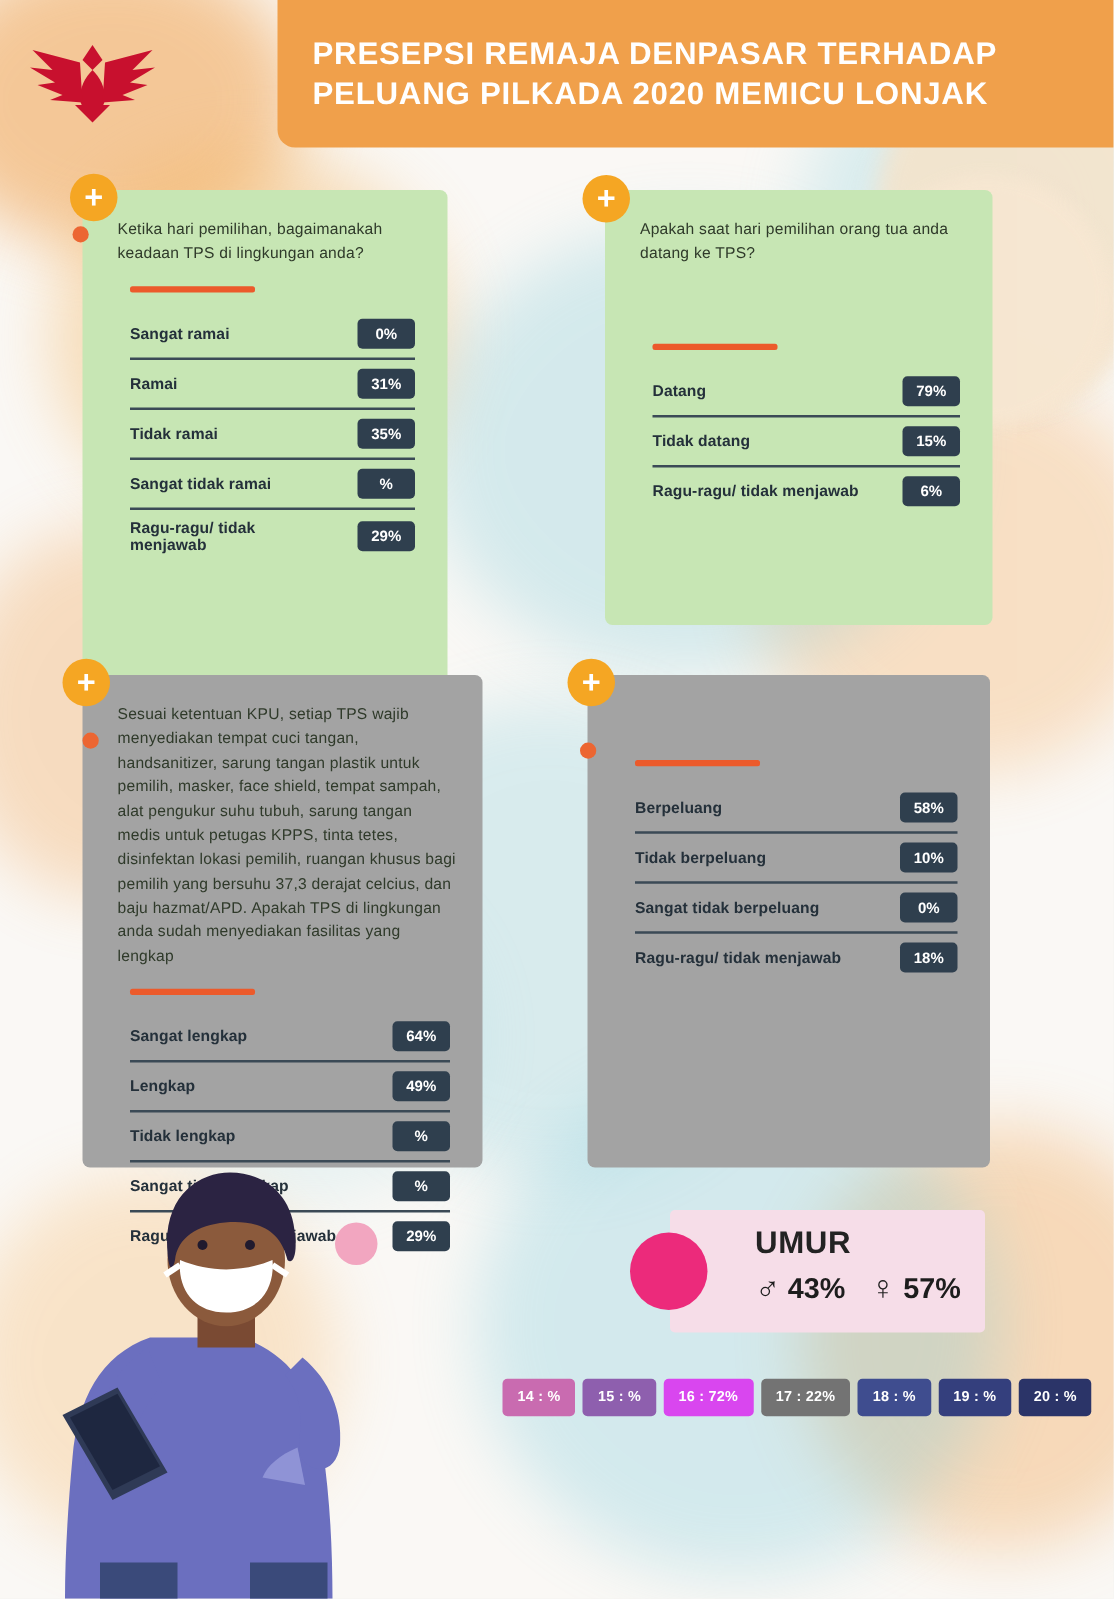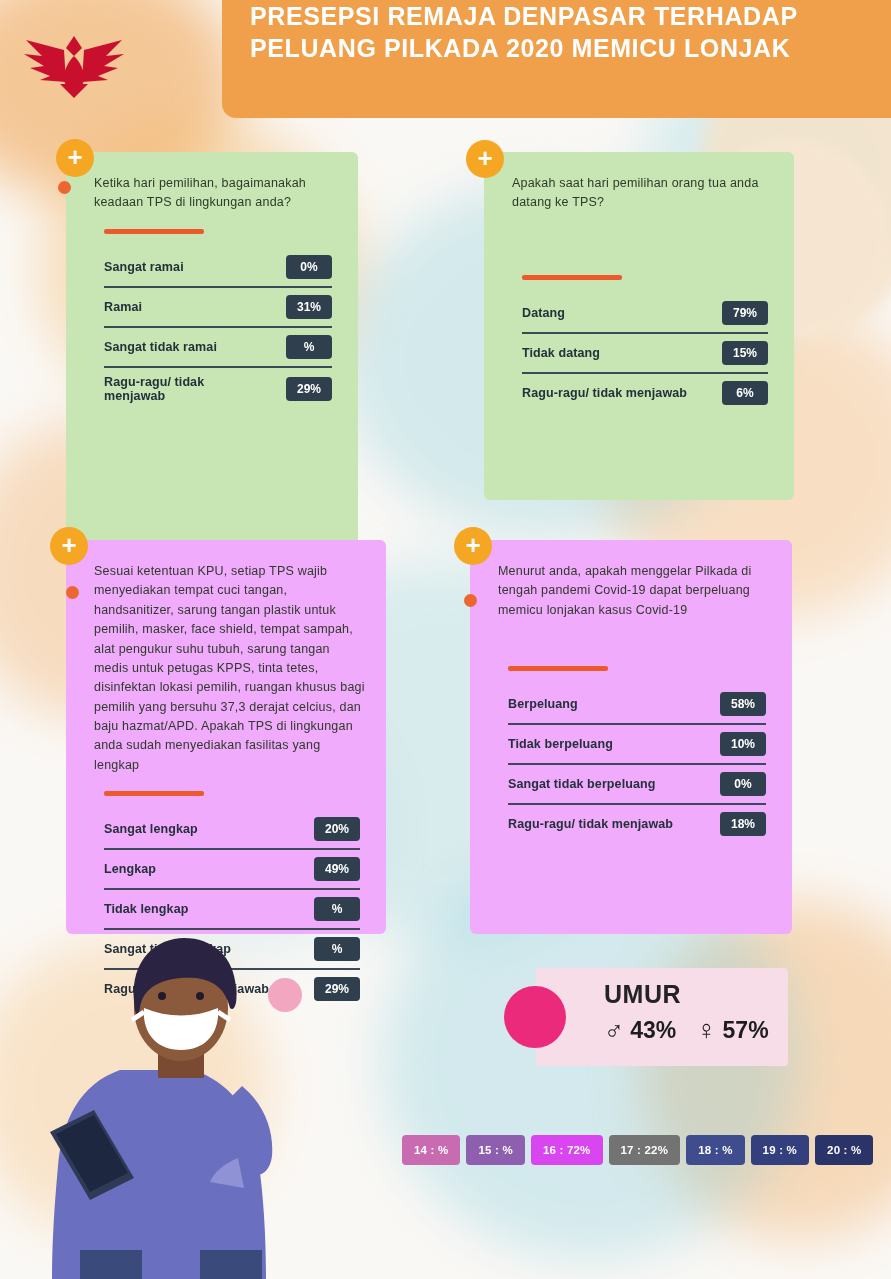--- a/index.html
+++ b/index.html
@@ -30,21 +30,21 @@
   .bg-b4 { left: 640px;  top: 40px;   width: 280px; height: 260px; background: #8fd2de; opacity: .30; }
   .bg-b5 { left: 120px;  top: 700px;  width: 260px; height: 260px; background: #9ad7e2; opacity: .20; }
   .bg-cream1 { left: 700px; top: 30px; width: 230px; height: 300px; background: #f6e3c9; opacity: .85; filter: blur(10px); }
   .bg-cream2 { left: 690px; top: 140px; width: 200px; height: 200px; background: #f7e7d2; opacity: .9; filter: blur(6px); }
 
   
   #header-band {
     position: absolute; left: 222px; top: 0; width: 669px; height: 118px;
     background: #f0a04b;
     border-bottom-left-radius: 14px;
-    display: flex; flex-direction: column; 
+    display: flex; flex-direction: column; justify-content: center;
     padding: 0 30px 0 28px;
   }
   #header-band .ttl {
     color: #ffffff;
     font-weight: bold;
     font-size: 25px;
     letter-spacing: .6px;
     line-height: 1.28;
     text-transform: uppercase;
   }
@@ -52,21 +52,21 @@
     position: absolute; left: 20px; top: 22px; width: 108px; height: 80px;
   }
 
   
   .card {
     position: absolute;
     border-radius: 6px;
     padding: 22px 20px 18px 28px;
   }
   .card.green { background: #c7e6b4; }
-  .card.lime  { background: #f0abfc; }
+  .card.lime  { background: #a3a3a3; }
 
   .plus {
     position: absolute;
     width: 38px; height: 38px; border-radius: 50%;
     background: #f5a623;
     color: #ffffff;
     font-size: 26px; font-weight: bold;
     line-height: 36px; text-align: center;
     z-index: 6;
   }
@@ -119,21 +119,21 @@
     background: #ec2a7b; z-index: 5;
   }
   #umur-title { font-size: 25px; font-weight: bold; color: #232323; letter-spacing: .5px; }
   #umur-vals { display: flex; align-items: center; gap: 20px; margin-top: 6px; }
   .gen { display: flex; align-items: center; gap: 6px; font-size: 23px; font-weight: bold; color: #1d1d1d; }
   .gen .sym { font-size: 27px; color: #1d1d1d; }
 
   
   #age-strip {
     position: absolute; left: 402px; top: 1103px;
-    display: flex; gap: 6px; margin-top: 32px;
+    display: flex; gap: 6px;
   }
   .chip {
     color: #ffffff; font-size: 11.5px; font-weight: bold;
     padding: 9px 12px; border-radius: 4px;
     min-width: 52px; text-align: center;
     letter-spacing: .2px;
   }
 
   
   #person { position: absolute; left: 20px; top: 920px; width: 330px; height: 360px; }
@@ -179,20 +179,24 @@
     <div class="rows">
       <div class="row">
         <span class="lbl">Sangat ramai</span>
         <span class="val">0%</span>
       </div>
       <div class="row">
         <span class="lbl">Ramai</span>
         <span class="val">31%</span>
       </div>
       <div class="row">
+        <span class="lbl">Tidak ramai</span>
+        <span class="val">35%</span>
+      </div>
+      <div class="row">
         <span class="lbl">Sangat tidak ramai</span>
         <span class="val">%</span>
       </div>
       <div class="row">
         <span class="lbl">Ragu-ragu/ tidak menjawab</span>
         <span class="val">29%</span>
       </div>
     </div>
   </div>
   <div class="plus" style="left:56px; top:139px;">+</div>
@@ -217,21 +221,21 @@
     </div>
   </div>
   <div class="plus" style="left:466px; top:140px;">+</div>
 
   <div class="card lime" id="card3" style="left:66px; top:540px; width:320px; height:394px;">
     <div class="q-text">Sesuai ketentuan KPU, setiap TPS wajib menyediakan tempat cuci tangan, handsanitizer, sarung tangan plastik untuk pemilih, masker, face shield, tempat sampah, alat pengukur suhu tubuh, sarung tangan medis untuk petugas KPPS, tinta tetes, disinfektan lokasi pemilih, ruangan khusus bagi pemilih yang bersuhu 37,3 derajat celcius, dan baju hazmat/APD. Apakah TPS di lingkungan anda sudah menyediakan fasilitas yang lengkap</div>
     <div class="rule"></div>
     <div class="rows">
       <div class="row">
         <span class="lbl">Sangat lengkap</span>
-        <span class="val">20%</span>
+        <span class="val">64%</span>
       </div>
       <div class="row">
         <span class="lbl">Lengkap</span>
         <span class="val">49%</span>
       </div>
       <div class="row">
         <span class="lbl">Tidak lengkap</span>
         <span class="val">%</span>
       </div>
       <div class="row">
@@ -241,21 +245,20 @@
       <div class="row">
         <span class="lbl">Ragu-ragu/ tidak menjawab</span>
         <span class="val">29%</span>
       </div>
     </div>
   </div>
   <div class="plus" style="left:50px; top:527px;">+</div>
   <div class="dot" style="left:66px; top:586px;"></div>
 
   <div class="card lime" id="card4" style="left:470px; top:540px; width:322px; height:394px;">
-    <div class="q-text">Menurut anda, apakah menggelar Pilkada di tengah pandemi Covid-19 dapat berpeluang memicu lonjakan kasus Covid-19</div>
     <div class="rule" style="margin-top:46px;"></div>
     <div class="rows">
       <div class="row">
         <span class="lbl">Berpeluang</span>
         <span class="val">58%</span>
       </div>
       <div class="row">
         <span class="lbl">Tidak berpeluang</span>
         <span class="val">10%</span>
       </div>

